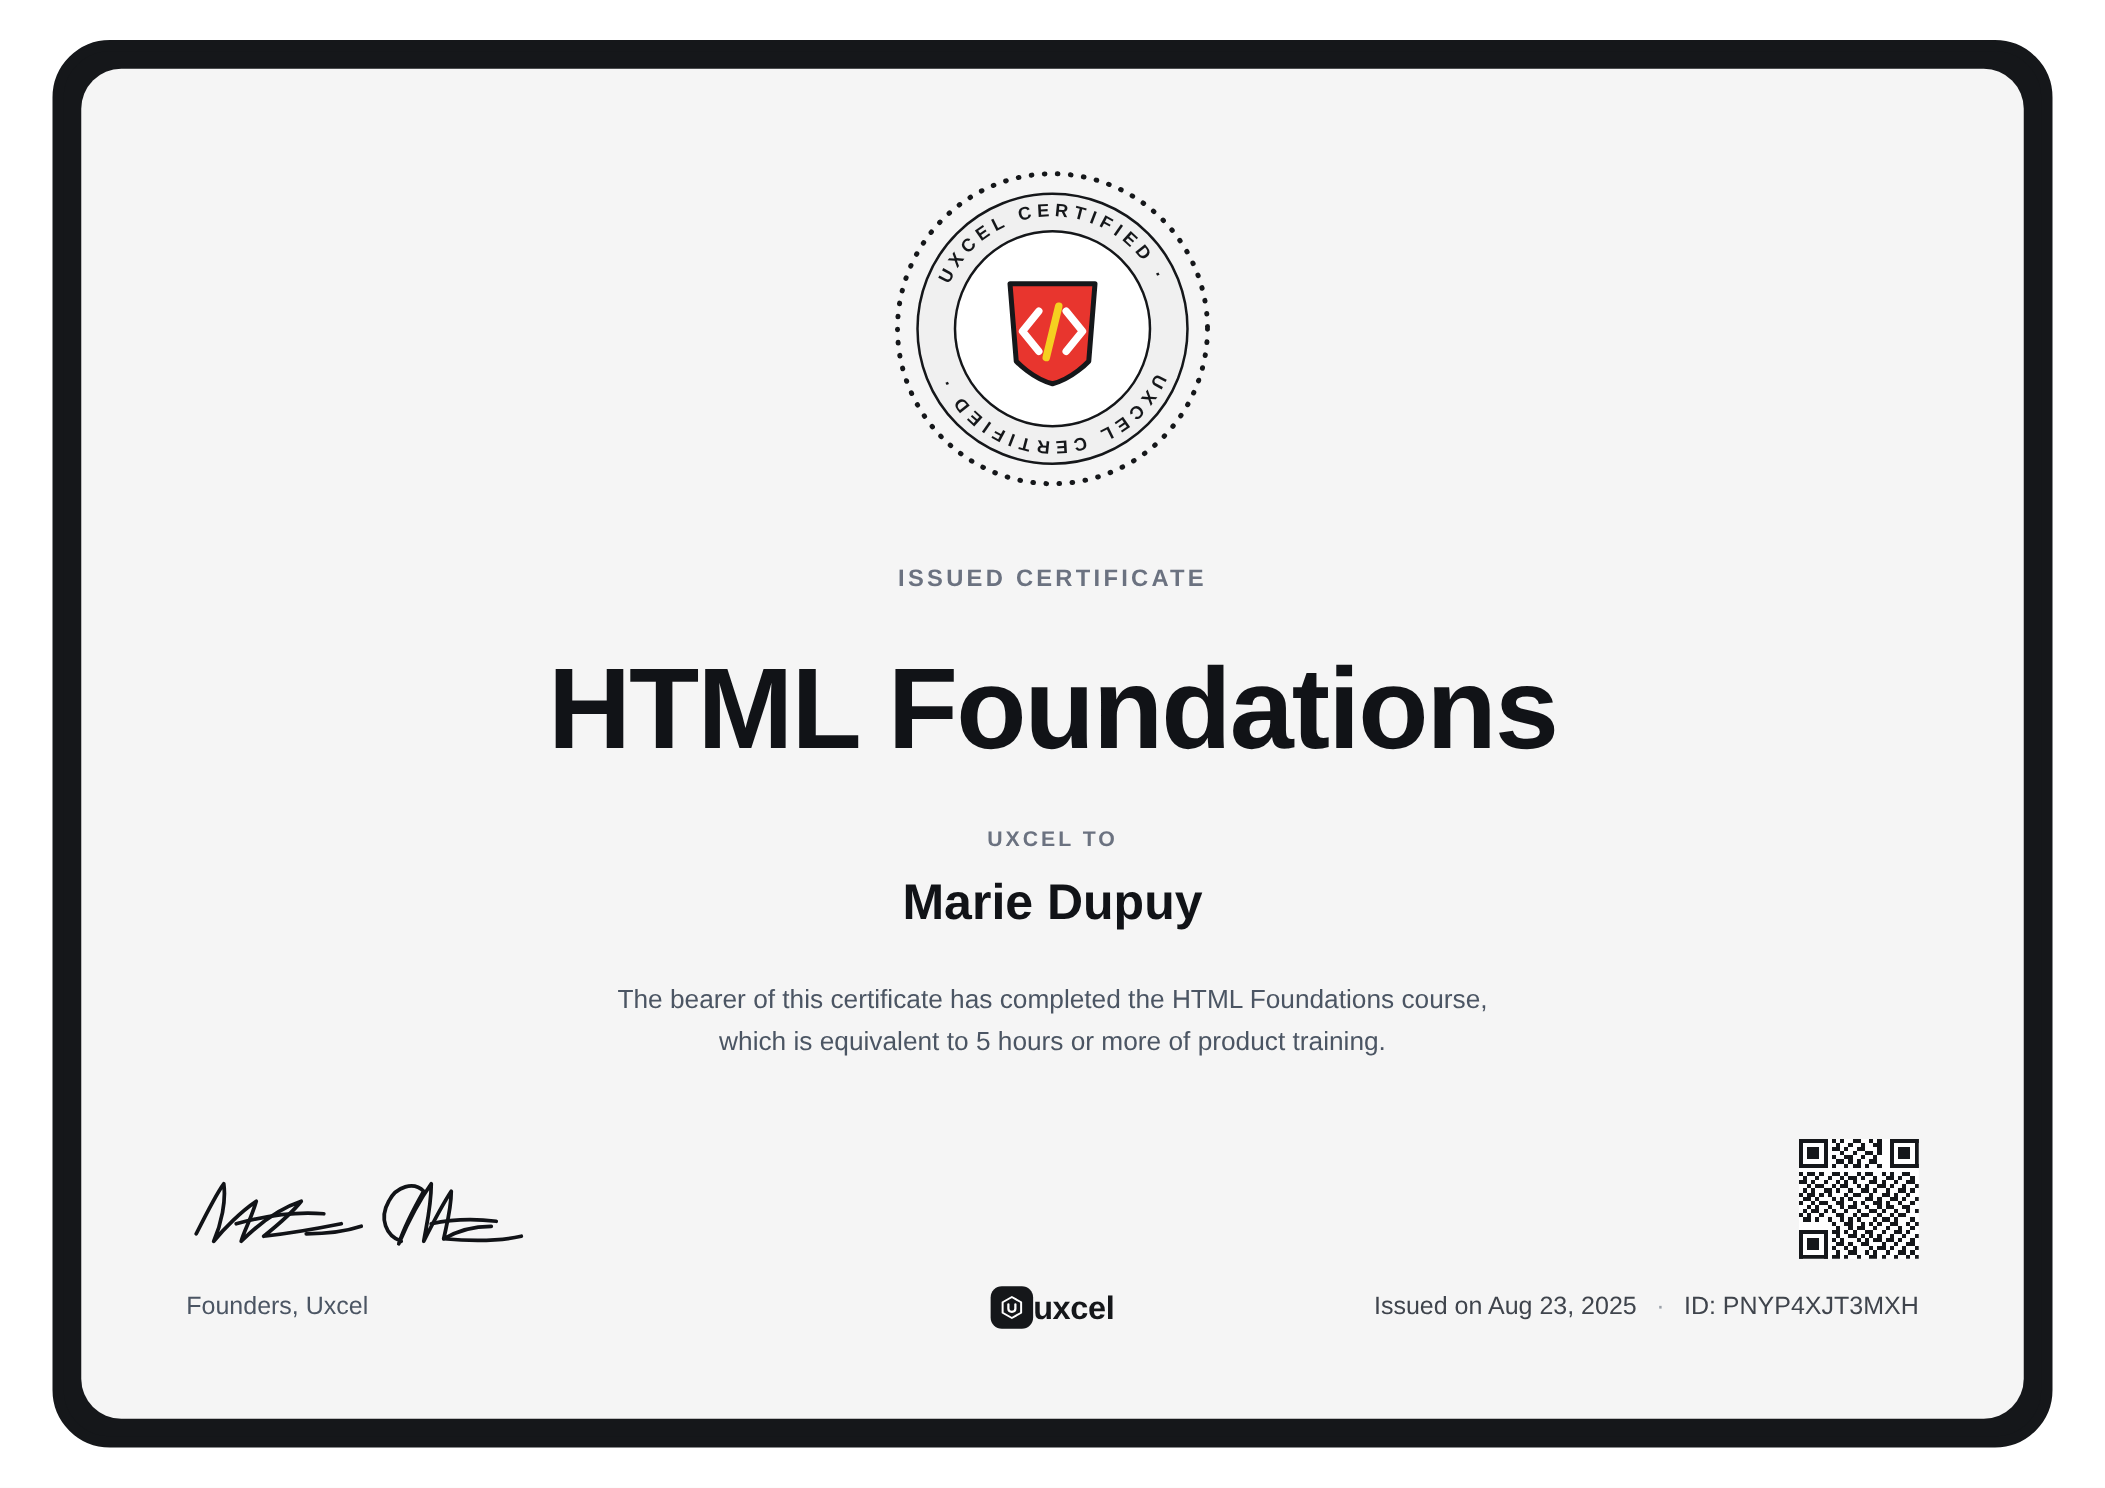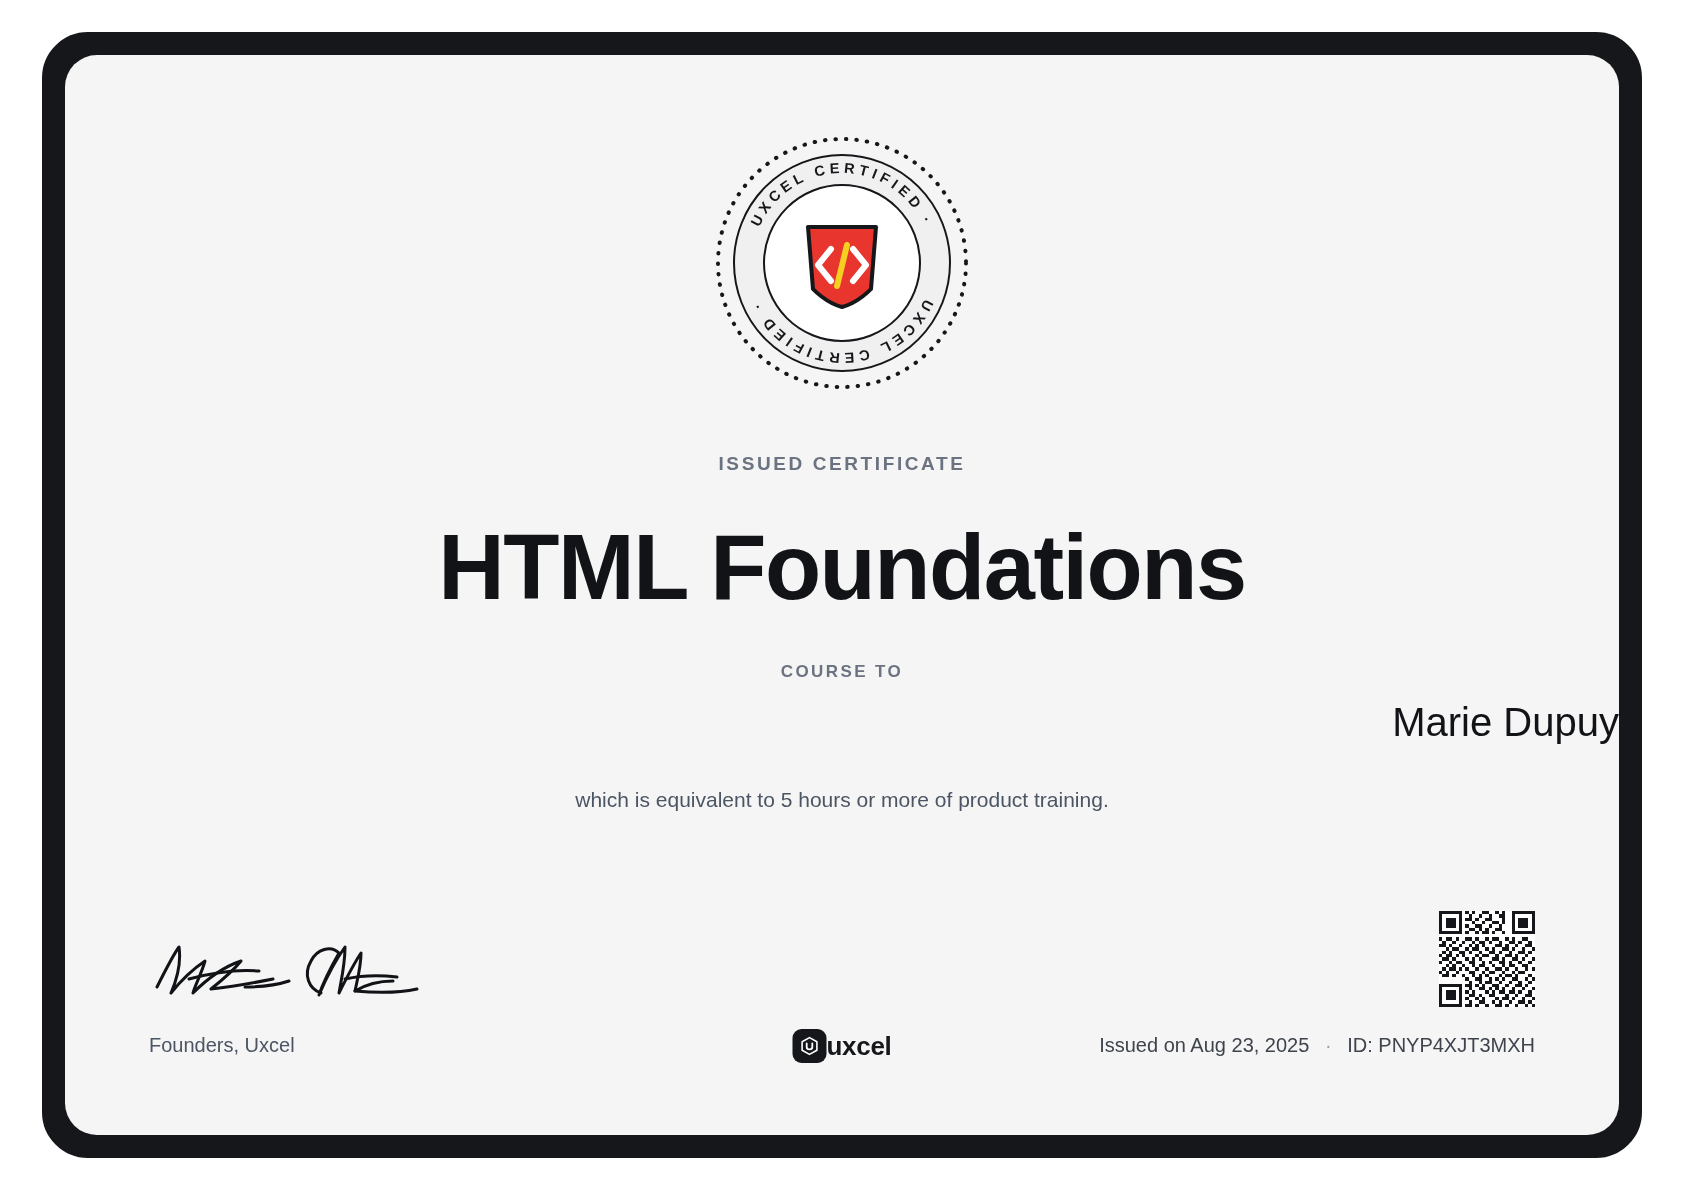--- a/index.html
+++ b/index.html
@@ -70,23 +70,23 @@
     text-align: center;
     font-size: 17px;
     letter-spacing: 2.4px;
     font-weight: 600;
     color: #6b7280;
   }
   .recipient-name {
     position: absolute;
     top: 645px;
     left: 0; right: 0;
-    text-align: right;
+    text-align: center;
     font-size: 40px;
-    font-weight: 400;
+    font-weight: 700;
     color: #111317;
   }
   .description {
     position: absolute;
     top: 728px;
     left: 0; right: 0;
     text-align: center;
     font-size: 21px;
     line-height: 1.62;
     color: #4b5563;
@@ -172,24 +172,25 @@
           <path d="M 100,98 L 168,98 L 163,160 C 163,160 150,174 134,178 C 118,174 105,160 105,160 Z" fill="#e8352e" stroke="#15171a" stroke-width="4" stroke-linejoin="round"></path>
           <path d="M 123,120 L 110,136 L 123,152" fill="none" stroke="#ffffff" stroke-width="6" stroke-linecap="round" stroke-linejoin="round"></path>
           <path d="M 145,120 L 158,136 L 145,152" fill="none" stroke="#ffffff" stroke-width="6" stroke-linecap="round" stroke-linejoin="round"></path>
           <path d="M 139,116 L 129,157" fill="none" stroke="#f5d020" stroke-width="6" stroke-linecap="round"></path>
         </g>
       </svg>
     </div>
 
     <div class="eyebrow">ISSUED CERTIFICATE</div>
     <div class="course-title">HTML Foundations</div>
-    <div class="issued-to-label">COURSE TO</div>
+    <div class="issued-to-label">UXCEL TO</div>
     <div class="recipient-name">Marie Dupuy</div>
 
     <div class="description">
+      <div>The bearer of this certificate has completed the HTML Foundations course,</div>
       <div>which is equivalent to 5 hours or more of product training.</div>
     </div>
 
     <div class="signature">
       <svg width="300" height="86" viewBox="0 0 300 86" xmlns="http://www.w3.org/2000/svg">
         <g fill="none" stroke="#111317" stroke-width="3" stroke-linecap="round" stroke-linejoin="round">
           <path d="M8,56 C16,40 24,24 30,16 C32,30 28,48 22,62 C30,52 44,38 56,30 C52,44 46,54 44,62 C56,50 74,36 92,30 C84,40 72,50 62,58 C80,56 104,52 124,48"></path>
           <path d="M40,48 C62,42 88,38 110,40"></path>
           <path d="M96,56 C110,56 128,54 140,50"></path>
           <path d="M172,62 C160,58 154,44 162,30 C168,18 182,14 190,22 C182,36 174,52 170,64 C176,50 186,30 196,16 C196,34 192,50 190,62 C196,50 204,34 212,22 C212,36 208,50 206,60 C216,54 230,50 244,50"></path>

